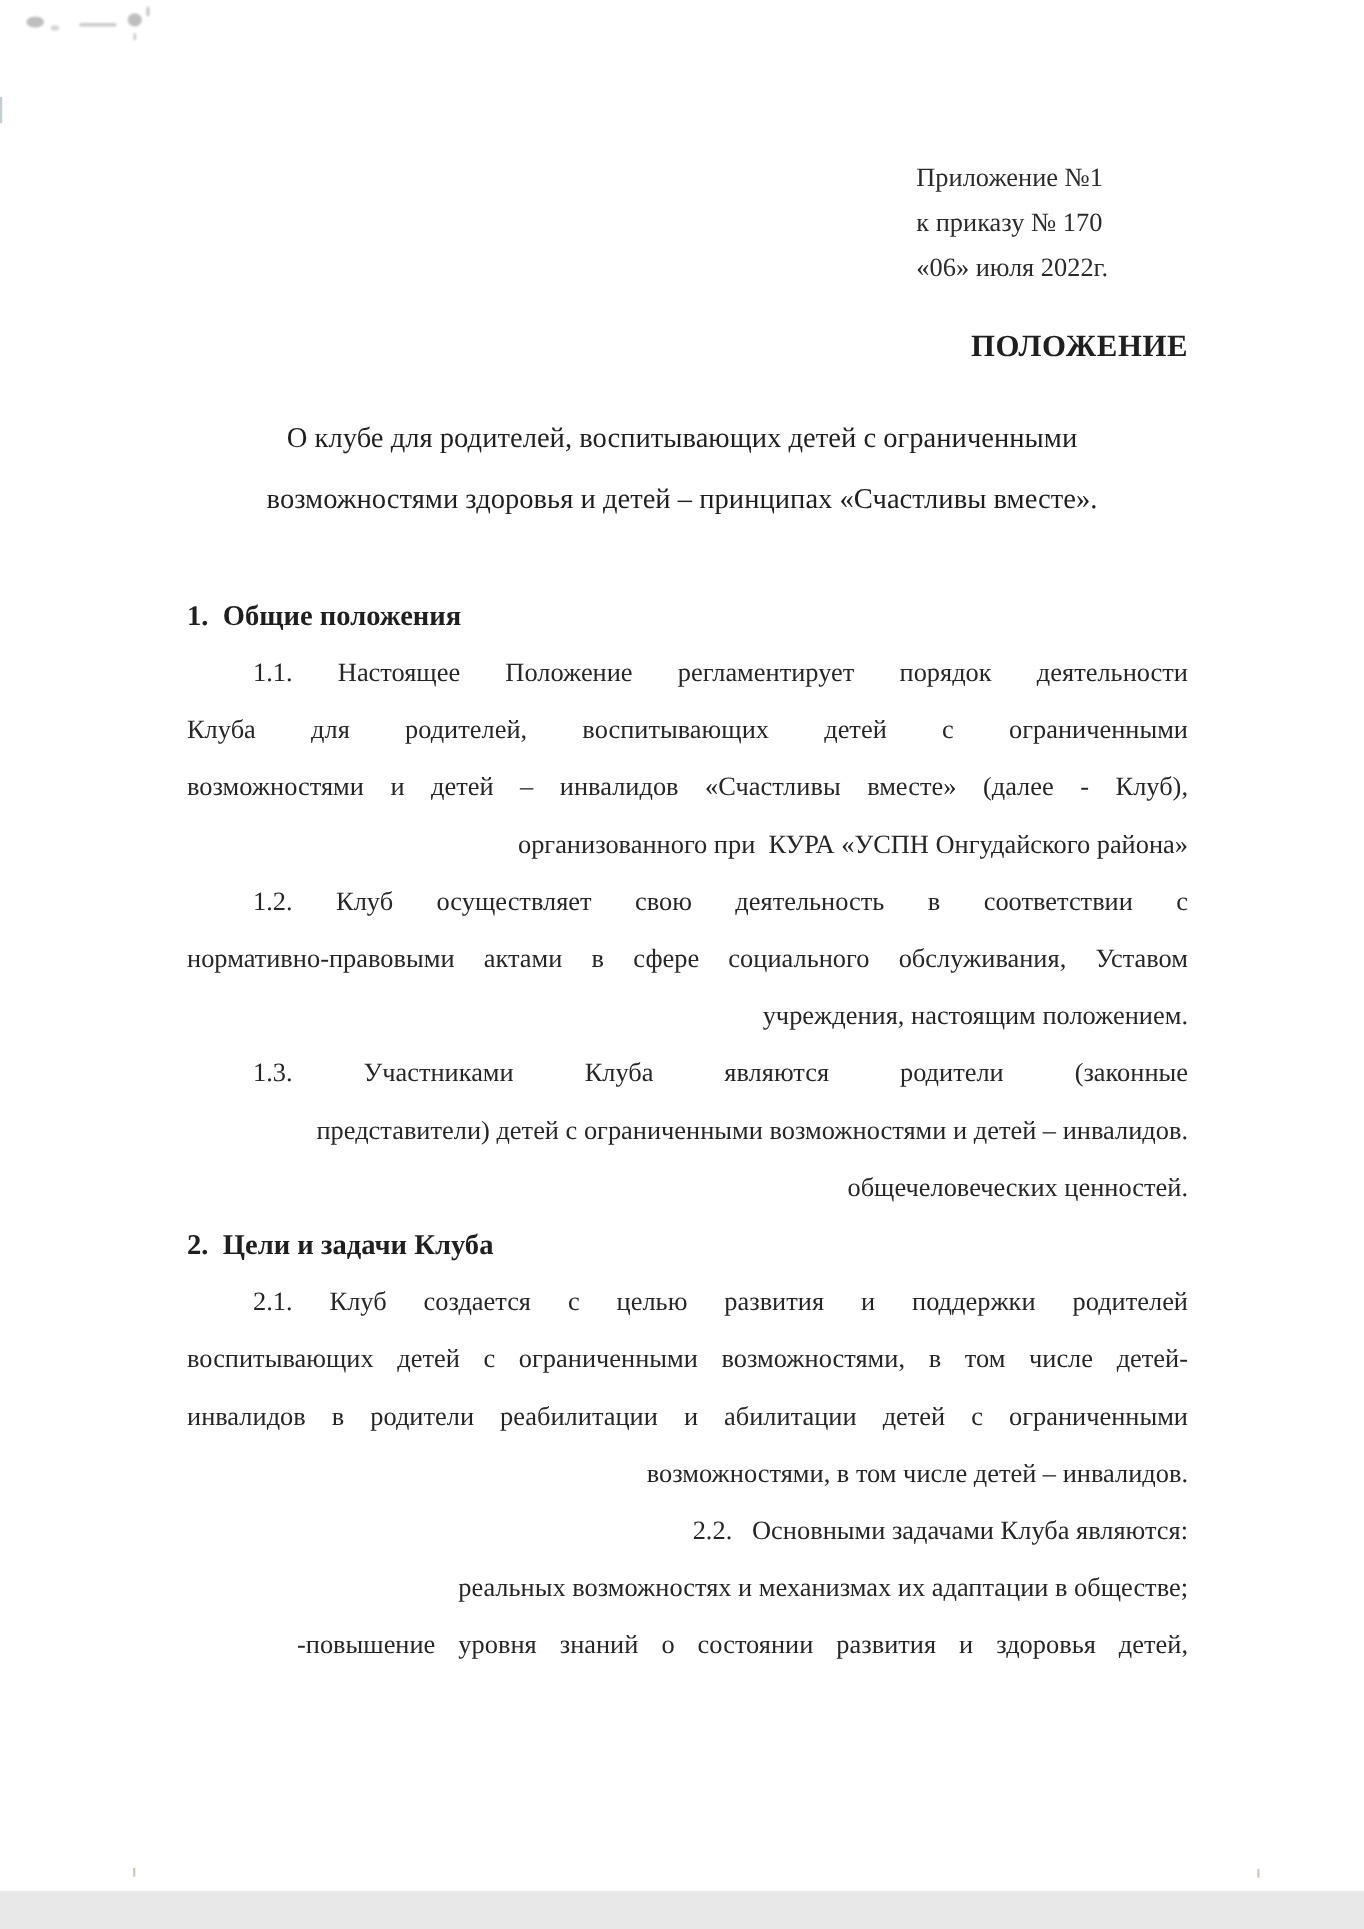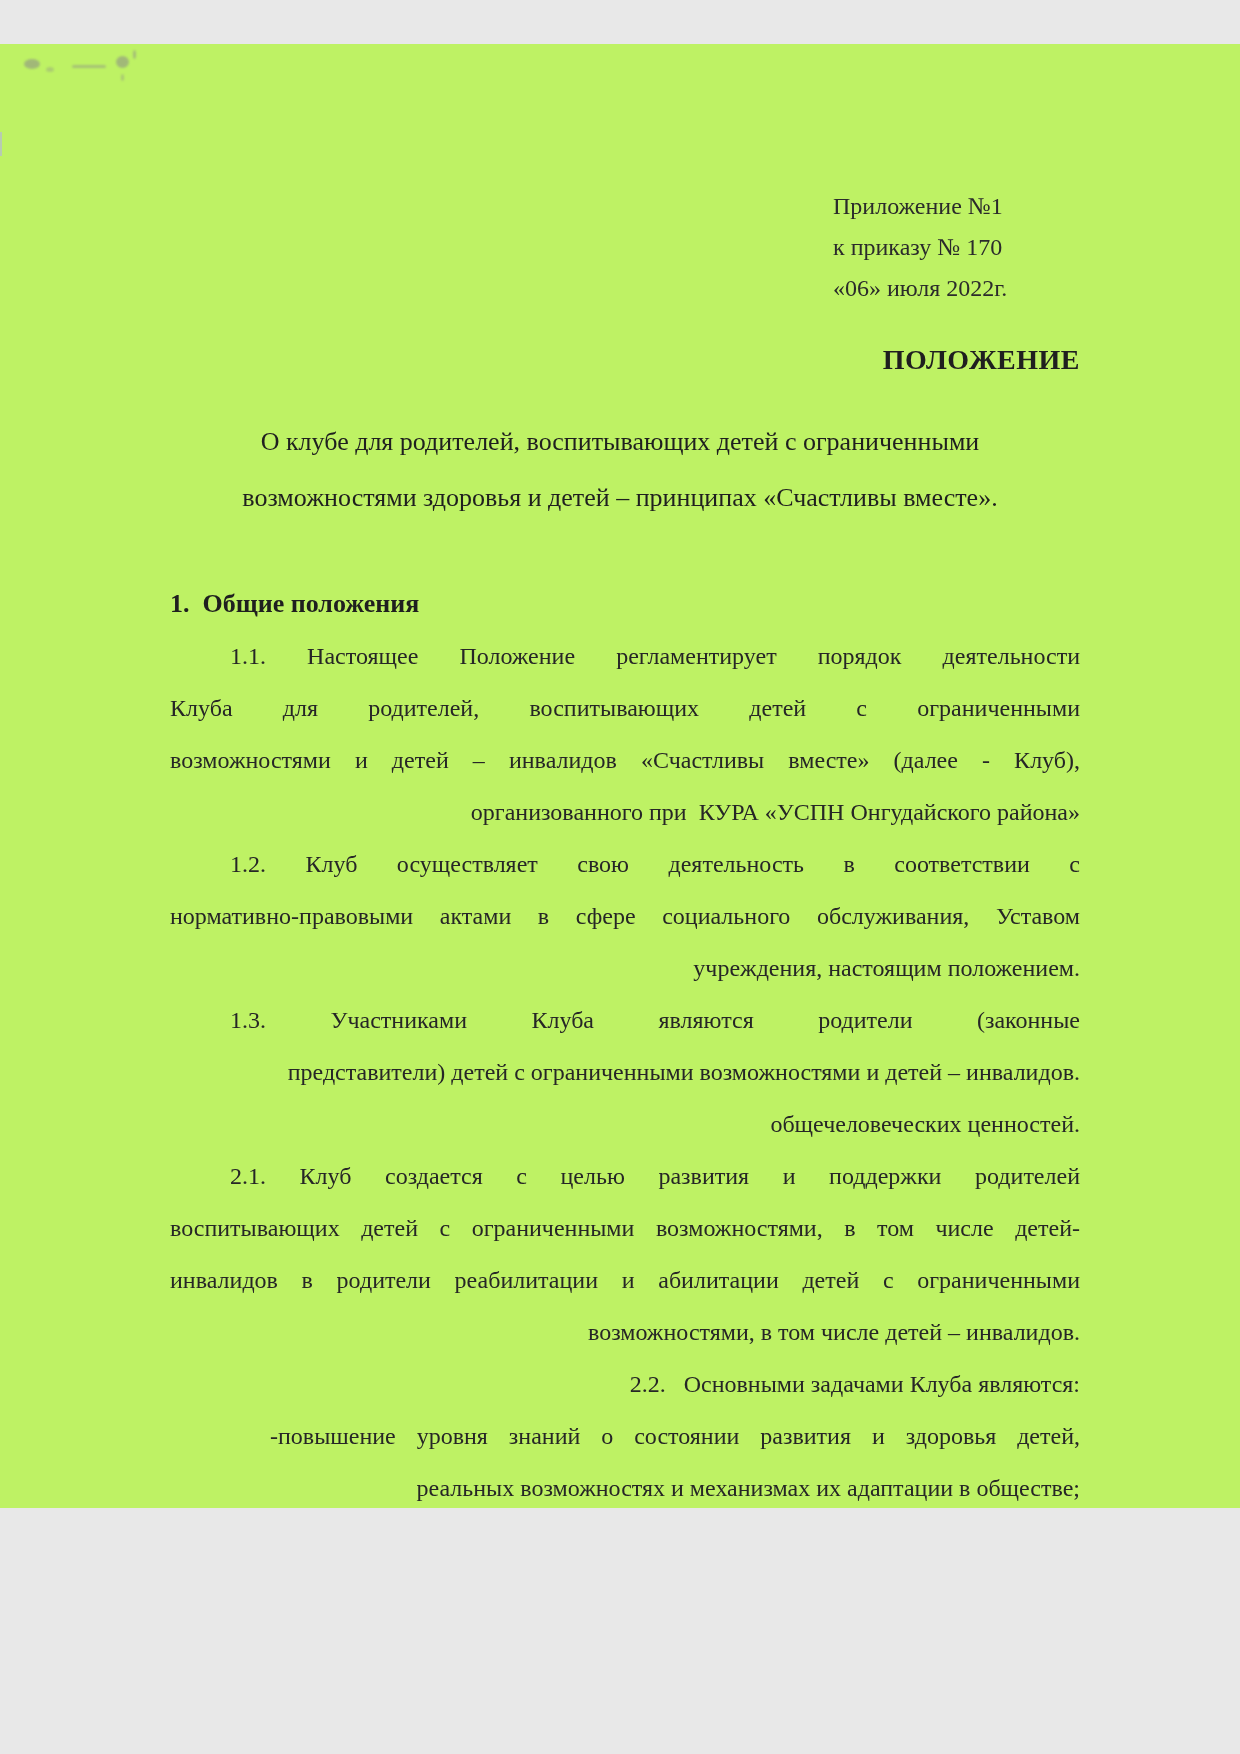--- a/index.html
+++ b/index.html
@@ -1,24 +1,23 @@
 <!DOCTYPE html>
 <html lang="ru"><head>
 <meta charset="utf-8">
 <style>
   html, body { margin: 0; padding: 0; background: #e8e8e8; }
   .page {
     position: relative;
     width: 1240px;
-    height: 1464px;
-    background: #bef264;
+    height: 1719px;
+    background: #ffffff;
     font-family: "Liberation Serif", "DejaVu Serif", serif;
     color: #262626;
     overflow: hidden;
-    margin-top: 44px;
   }
 
   
   .ref-block {
     position: absolute;
     left: 833px;
     top: 142px;
     font-size: 24px;
     line-height: 41px;
     text-align: left;
@@ -139,35 +138,36 @@
 
     <div>
       <div class="ln jl ind">1.3.  Участниками Клуба являются родители (законные</div>
       <div class="ln last">представители) детей с ограниченными возможностями и детей – инвалидов.</div>
     </div>
 
     <div>
       <div class="ln last">общечеловеческих ценностей.</div>
     </div>
 
+    <div class="ln sec-h">2.  Цели и задачи Клуба</div>
 
     <div>
       <div class="ln jl ind">2.1.  Клуб создается с целью развития и поддержки родителей</div>
       <div class="ln jl">воспитывающих детей с ограниченными возможностями, в том числе детей-</div>
       <div class="ln jl">инвалидов в родители реабилитации и абилитации детей с ограниченными</div>
       <div class="ln last">возможностями, в том числе детей – инвалидов.</div>
     </div>
 
     <div>
       <div class="ln last ind">2.2.   Основными задачами Клуба являются:</div>
     </div>
 
     <div>
+      <div class="ln last">реальных возможностях и механизмах их адаптации в обществе;</div>
       <div class="ln jl ind-b">-повышение уровня знаний о состоянии развития и здоровья детей,</div>
-      <div class="ln last">реальных возможностях и механизмах их адаптации в обществе;</div>
     </div>
 
   </div>
 
   <span class="speck p1"></span>
   <span class="speck p2"></span>
   <div class="bottom-edge"></div>
 
 </div>
 

